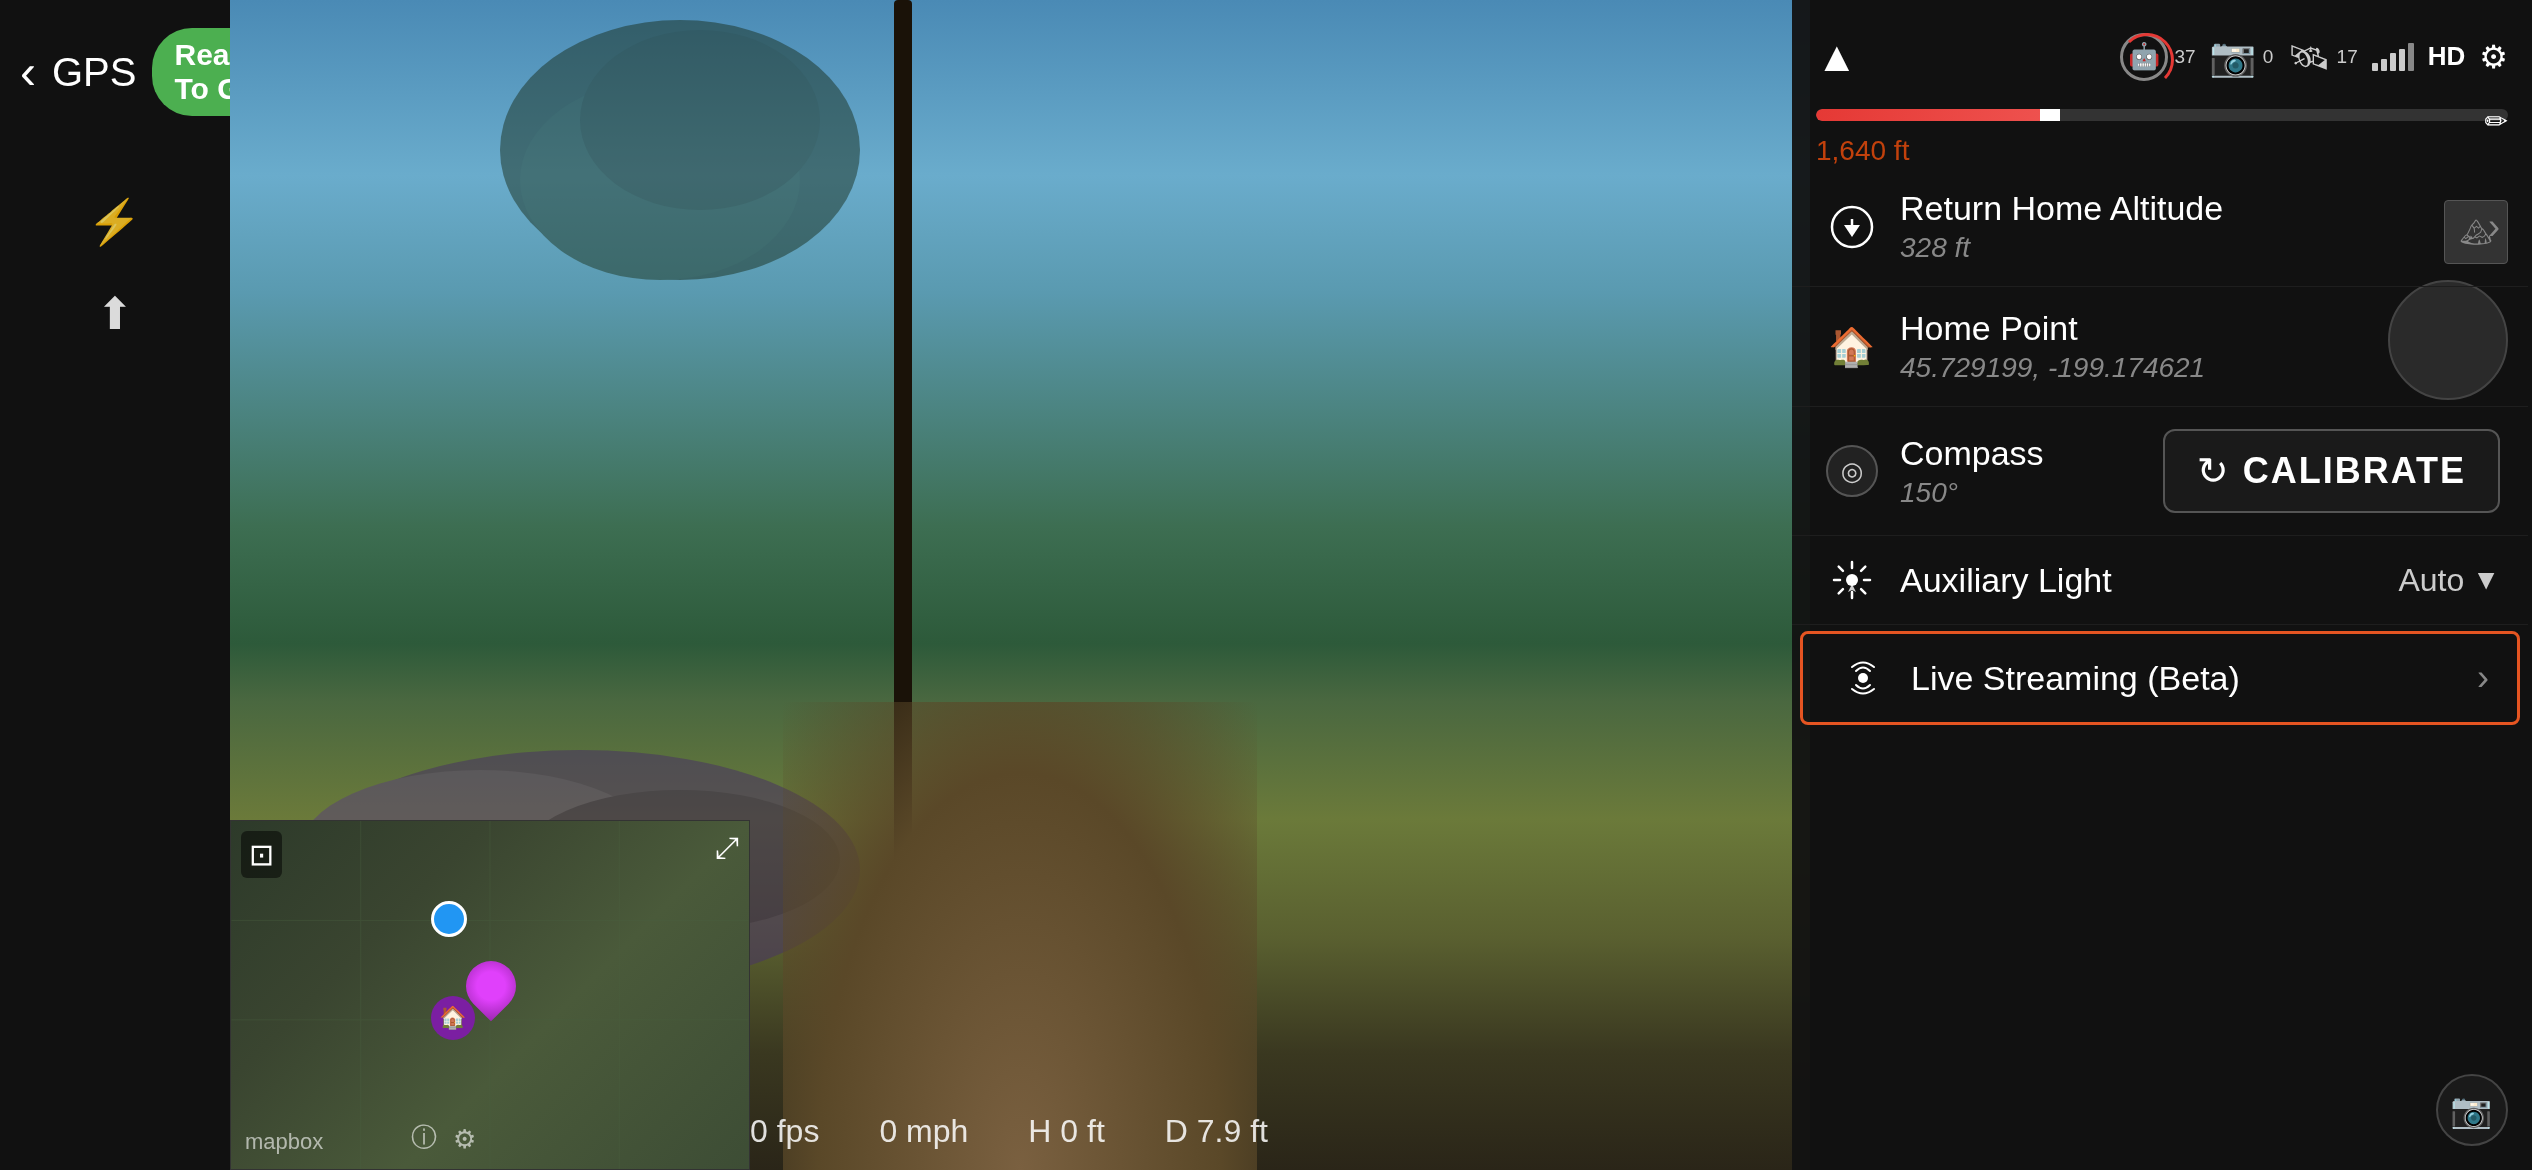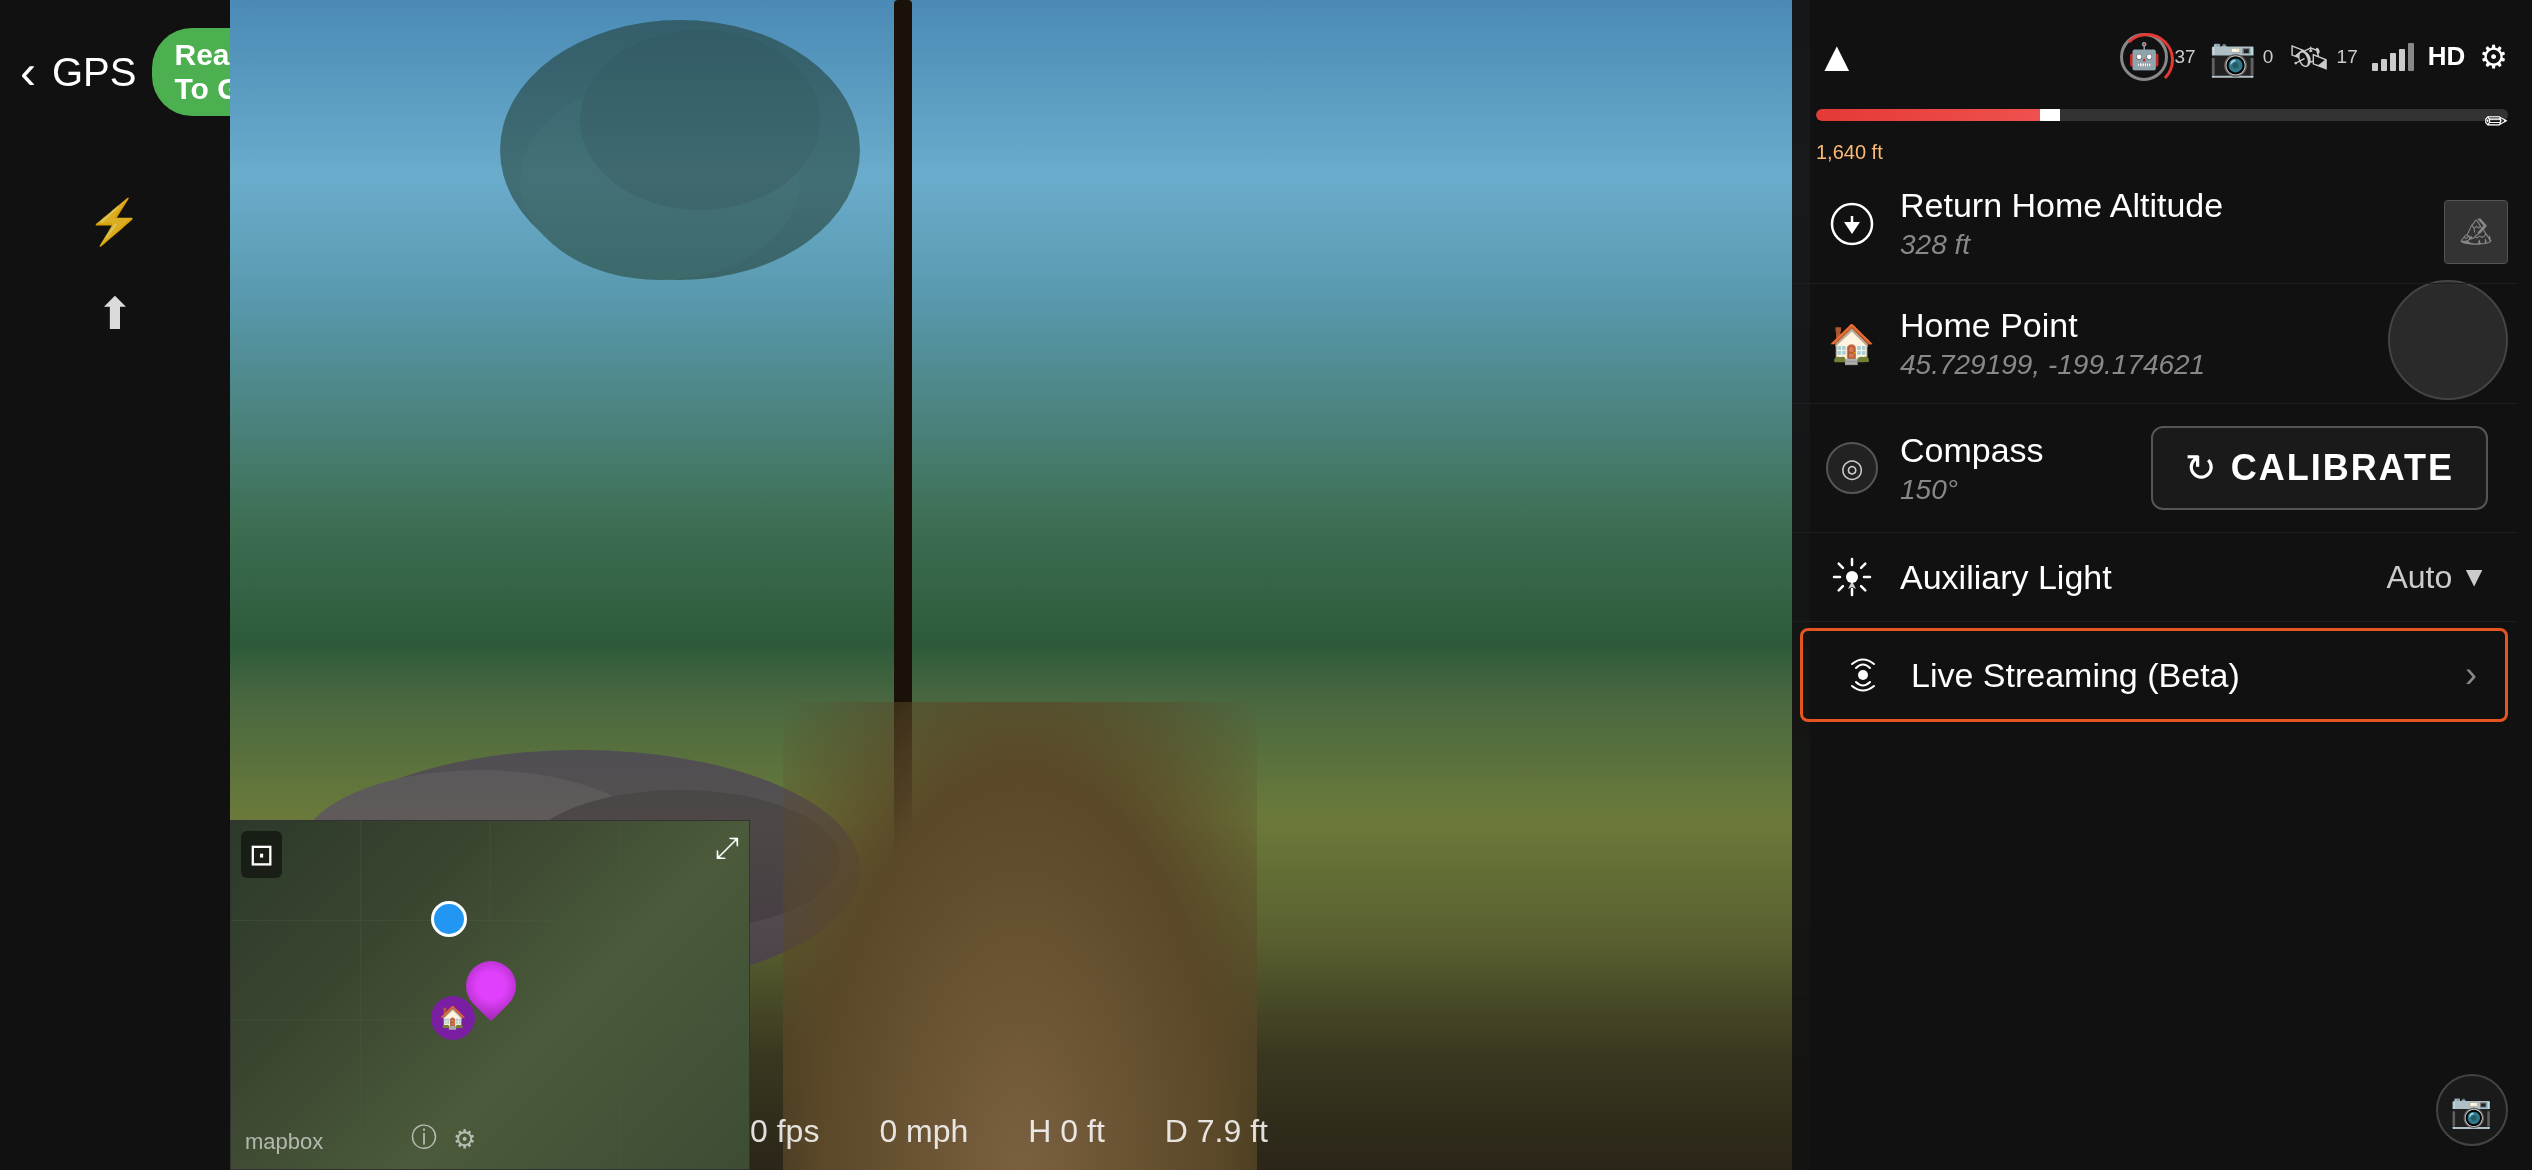--- a/index.html
+++ b/index.html
@@ -337,29 +337,29 @@
       position: absolute;
       right: -2px;
       top: -4px;
       width: 20px;
       height: 20px;
       background: #fff;
       border-radius: 3px;
     }
 
     #altitude-value {
-      color: #fdba74;
-      font-size: 20px;
-      margin-top: 20px;
+      color: #c2410c;
+      font-size: 28px;
+      margin-top: 14px;
     }
 
     
     #menu-items {
       flex: 1;
-      padding: 0 16px 0 0;
+      padding: 0 4px 0 0;
       overflow: hidden;
     }
 
     .menu-row {
       display: flex;
       align-items: center;
       padding: 22px 28px;
       border-bottom: 1px solid #1e1e1e;
       position: relative;
     }

